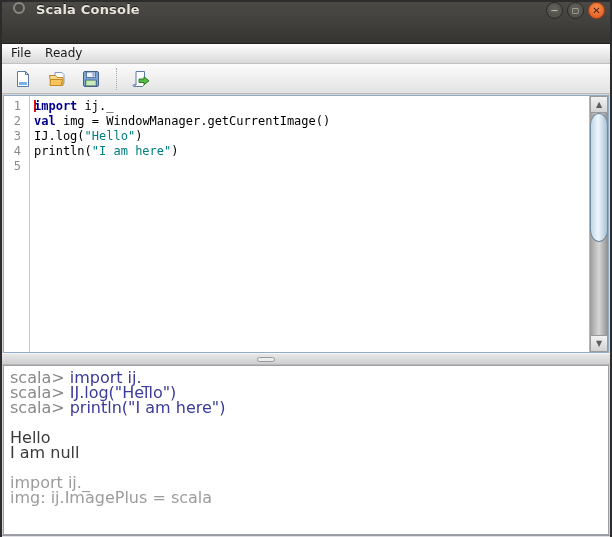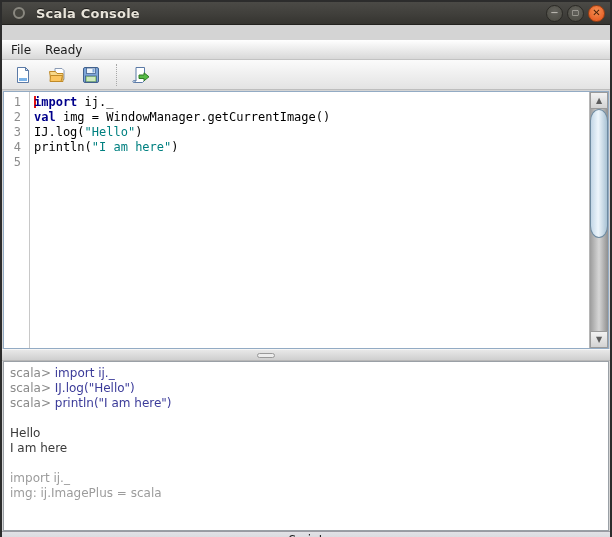--- a/index.html
+++ b/index.html
@@ -7,36 +7,36 @@
     --caret-color:#e01010; --line-number-color:#8c8c8c;
     --prompt-color:#8a8a8a; --command-color:#3b3b99; --result-color:#3a3a3a; --muted-color:#9c9c9c;
     --close-button-color:#e8632a; --titlebar-text:#e8e4da; --status-text:#1b1b1b;
   }
   *{box-sizing:border-box;margin:0;padding:0;}
   html,body{width:612px;height:537px;overflow:hidden;}
   body{font-family:"DejaVu Sans","Liberation Sans",sans-serif;background:#2c2c2c;}
   .window{width:612px;height:537px;border:2px solid #2c2c2c;display:flex;flex-direction:column;background:#d4d4d4;}
 
   
-  .titlebar{height:23px;flex:none;display:flex;align-items:center;
+  .titlebar{height:42px;flex:none;display:flex;
     background:linear-gradient(#4b4a46,#403f3b 55%,#353430);
     border-bottom:1px solid #23221f;padding:0 5px 0 8px;}
   .app-icon{width:12px;height:12px;border-radius:50%;background:#46453f;border:2px solid #8a8880;margin:0 11px 0 3px;flex:none;}
   .title-text{color:var(--titlebar-text);font-weight:bold;font-size:13px;letter-spacing:.2px;
     text-shadow:0 -1px 0 #1e1d1a;flex:1;}
   .winbtn{width:17px;height:17px;border-radius:50%;display:flex;align-items:center;justify-content:center;
     margin-left:4px;flex:none;font-size:10px;line-height:1;cursor:default;}
   .winbtn.gray{background:radial-gradient(circle at 50% 35%,#63625c,#48473f);border:1px solid #2a2925;color:#cfccc4;}
   .winbtn.close{background:radial-gradient(circle at 50% 35%,#f59052,var(--close-button-color) 70%);border:1px solid #9e4012;color:#4a2008;font-weight:bold;}
   .winbtn .glyph{transform:translateY(-0.5px);}
   .winbtn.max .glyph{font-size:8px;}
 
   
-  .menubar{height:20px;flex:none;display:flex;align-items:center;
-    background:linear-gradient(#ffffff,#d8d8d8);border-bottom:1px solid #c2c2c2;padding-left:2px;margin-top:15px;}
+  .menubar{height:20px;flex:none;display:flex;
+    background:linear-gradient(#ffffff,#d8d8d8);border-bottom:1px solid #c2c2c2;padding-left:2px;}
   .menu-item{font-size:12px;color:#1a1a1a;padding:2px 7px;}
 
   
   .toolbar{height:30px;flex:none;display:flex;align-items:center;
     background:linear-gradient(#fbfbfb,#e3e3e3);border-bottom:1px solid #bdbdbd;padding-left:8px;}
   .toolbtn{width:26px;height:26px;display:flex;align-items:center;justify-content:center;margin-right:8px;border:1px solid transparent;border-radius:3px;}
   .tool-sep{width:1px;height:22px;margin:0 10px 0 4px;border-left:1px dotted #a8a8a8;}
 
   
   .editor-pane{height:258px;flex:none;display:flex;border:1px solid #93abc4;margin:1px 1px 0 1px;background:#fff;position:relative;}
@@ -59,21 +59,21 @@
   .scroll-thumb{position:absolute;top:0;left:0;right:0;height:58%;
     background:linear-gradient(to right,#c2d6e6,#eef6fc 45%,#a9c2d4);
     border:1px solid #6f8ba1;border-radius:9px/12px;}
 
   
   .divider{height:12px;flex:none;background:linear-gradient(#e8e8e8,#cfcfcf);border-top:1px solid #f5f5f5;border-bottom:1px solid #b8b8b8;position:relative;}
   .grip{position:absolute;left:42%;top:3px;width:18px;height:5px;border-radius:3px;background:#ececec;border:1px solid #999;}
 
   
   .output-pane{height:170px;flex:none;background:#fff;border:1px solid #9aa0a6;margin:0 1px;
-    font-size:12px;line-height:15px;padding:4px 0 0 6px;overflow:hidden;}
+    font-size:16px;line-height:15px;padding:4px 0 0 6px;overflow:hidden;}
   .out-line{height:15px;white-space:pre;}
   .prompt{color:var(--prompt-color);}
   .out-command span:last-child{color:var(--command-color);}
   .out-result span:last-child{color:var(--result-color);}
   .out-muted span:last-child{color:var(--muted-color);}
 
   
   .statusbar{height:17px;flex:none;background:linear-gradient(#e2e2e6,#cdcdd4);border-top:1px solid #9a9aa2;
     display:flex;align-items:center;justify-content:center;font-size:12px;color:var(--status-text);}
 </style>
@@ -161,21 +161,21 @@
   <div class="divider">
     <div class="grip"></div>
   </div>
 
   <div class="output-pane">
       <div class="out-line out-command"><span class="prompt">scala&gt; </span><span>import ij._</span></div>
       <div class="out-line out-command"><span class="prompt">scala&gt; </span><span>IJ.log("Hello")</span></div>
       <div class="out-line out-command"><span class="prompt">scala&gt; </span><span>println("I am here")</span></div>
       <div class="out-line out-blank">&nbsp;</div>
       <div class="out-line out-result"><span>Hello</span></div>
-      <div class="out-line out-result"><span>I am here</span></div>
+      <div class="out-line out-result"><span>I am null</span></div>
       <div class="out-line out-blank">&nbsp;</div>
       <div class="out-line out-muted"><span>import ij._</span></div>
       <div class="out-line out-muted"><span>img: ij.ImagePlus = scala</span></div>
     </div>
 
   <div class="statusbar">
     <span>Script</span>
   </div>
 
 </div>

